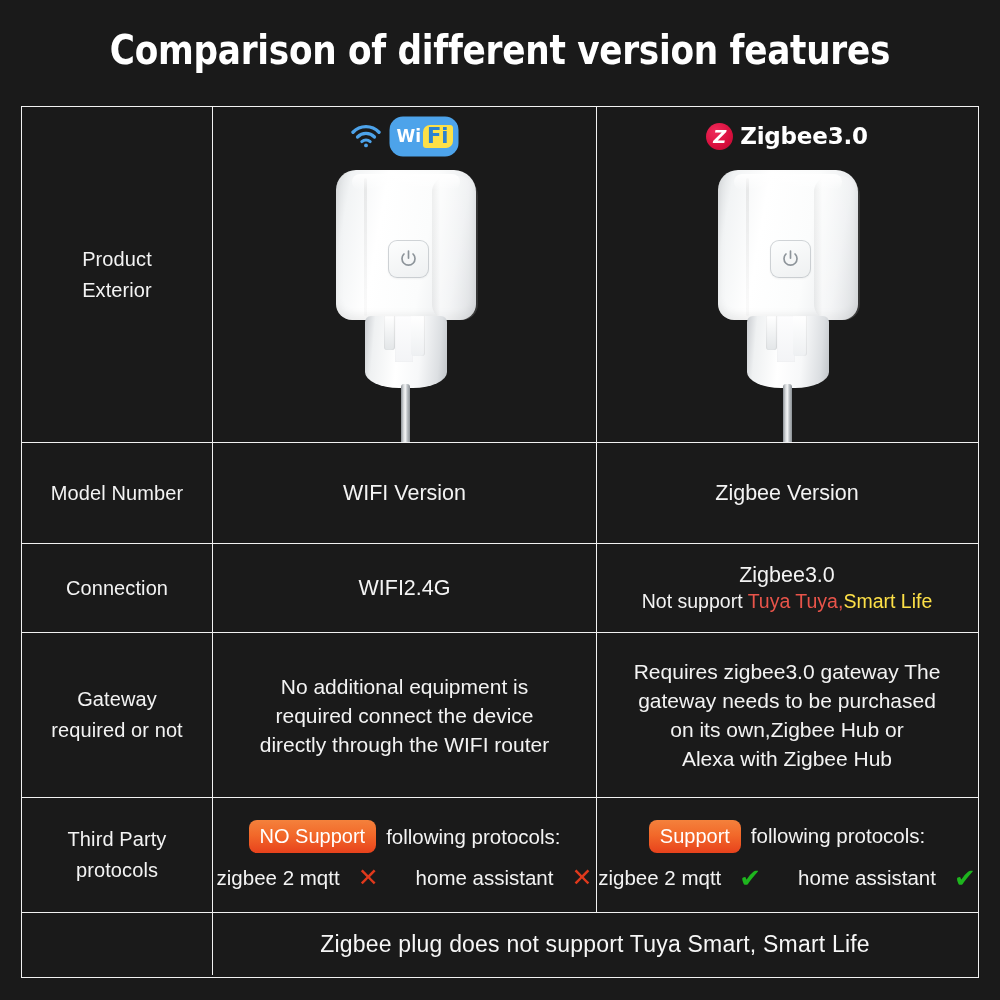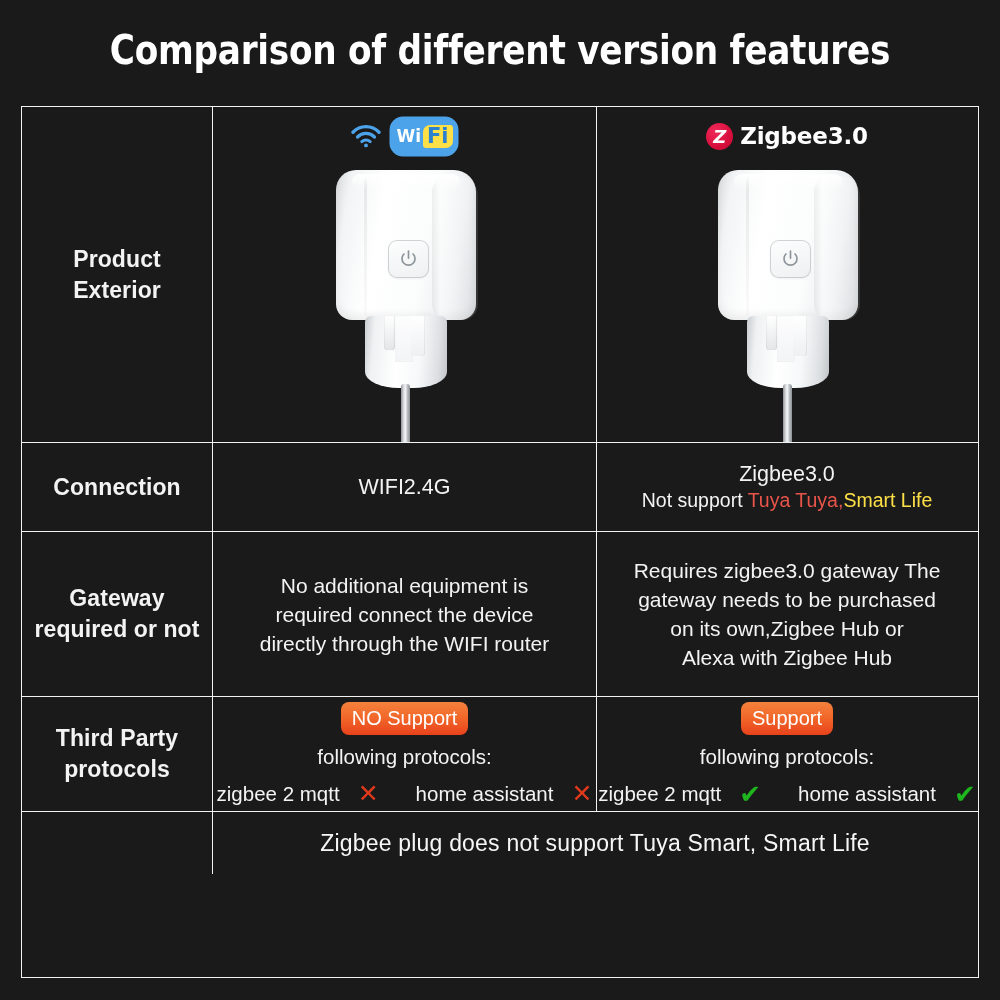--- a/index.html
+++ b/index.html
@@ -60,23 +60,23 @@
 
   
   .r-exterior { height: 336px; }
   .r-model    { height: 101px; }
   .r-conn     { height: 89px; }
   .r-gateway  { height: 165px; }
   .r-third    { height: 115px; }
   .r-footer   { height: 62px; }
 
   .label {
-    font-size: 23px;
+    font-size: 20px;
     line-height: 31px;
-    font-weight: 700;
+    font-weight: 400;
     letter-spacing: 0.1px;
   }
   .value {
     font-size: 21px;
     line-height: 29px;
     font-weight: 400;
   }
   .value-lg { font-size: 21.5px; }
 
   
@@ -223,21 +223,21 @@
   .conn-line2 { font-size: 19.5px; color: #f3f3f3; }
   .tuya { color: #e8544a; }
   .smartlife { color: #fde047; }
 
   
   .tp-stack {
     display: flex; flex-direction: column;
     align-items: center; justify-content: center;
     gap: 12px; width: 100%;
   }
-  .tp-line { display: flex; align-items: center; justify-content: space-between; gap: 10px; flex-direction: column; }
+  .tp-line { display: flex; align-items: center; justify-content: space-between; gap: 10px; }
   .badge {
     display: inline-flex; align-items: center; justify-content: center;
     height: 33px; padding: 0 11px;
     border-radius: 8px;
     background: linear-gradient(180deg,#f4813c 0%,#f2692a 45%,#e8421c 100%);
     color: #ffffff;
     font-size: 20px;
     white-space: nowrap;
   }
   .tp-after { font-size: 20.5px; color: #f3f3f3; white-space: nowrap; }
@@ -330,20 +330,31 @@
           <div class="plug-socket">
             <div class="socket-center"></div>
             <div class="socket-slot-l"></div>
             <div class="socket-slot-r"></div>
           </div>
           <div class="plug-pin"></div>
         </div>
       </div>
     </div>
 
+    <div class="row r-model">
+      <div class="cell c1">
+        <div class="label">Model Number</div>
+      </div>
+      <div class="cell c2">
+        <div class="value value-lg">WIFI Version</div>
+      </div>
+      <div class="cell c3">
+        <div class="value value-lg">Zigbee Version</div>
+      </div>
+    </div>
 
     <div class="row r-conn">
       <div class="cell c1">
         <div class="label">Connection</div>
       </div>
       <div class="cell c2">
         <div class="value value-lg">WIFI2.4G</div>
       </div>
       <div class="cell c3">
         <div class="conn-stack">

